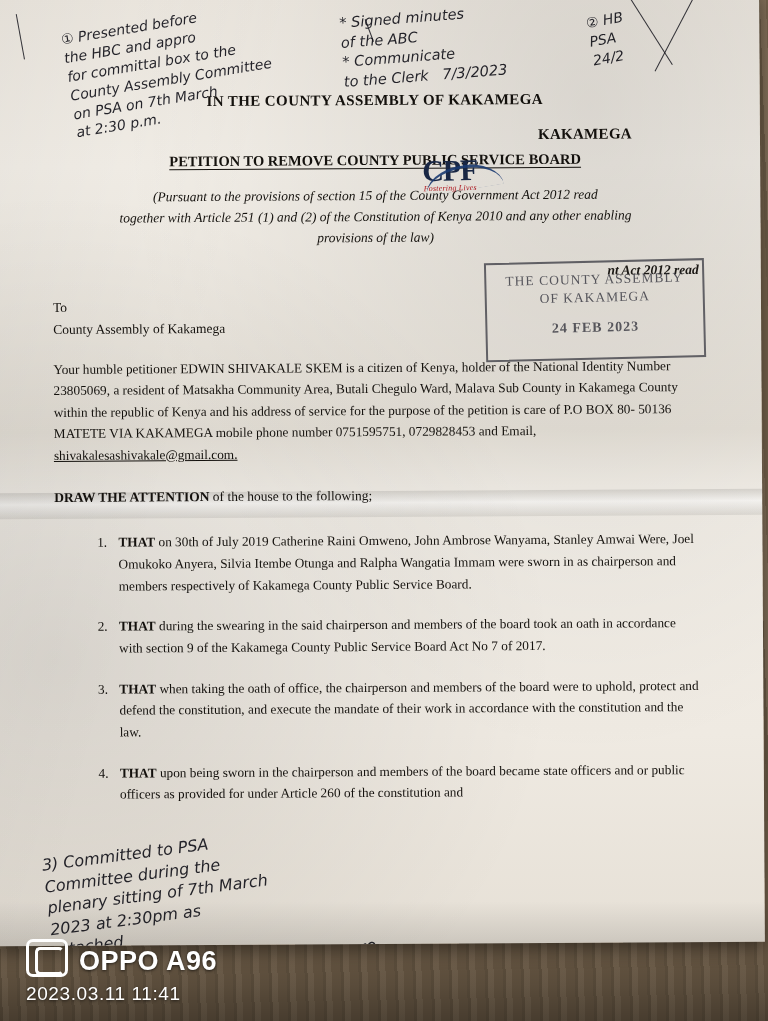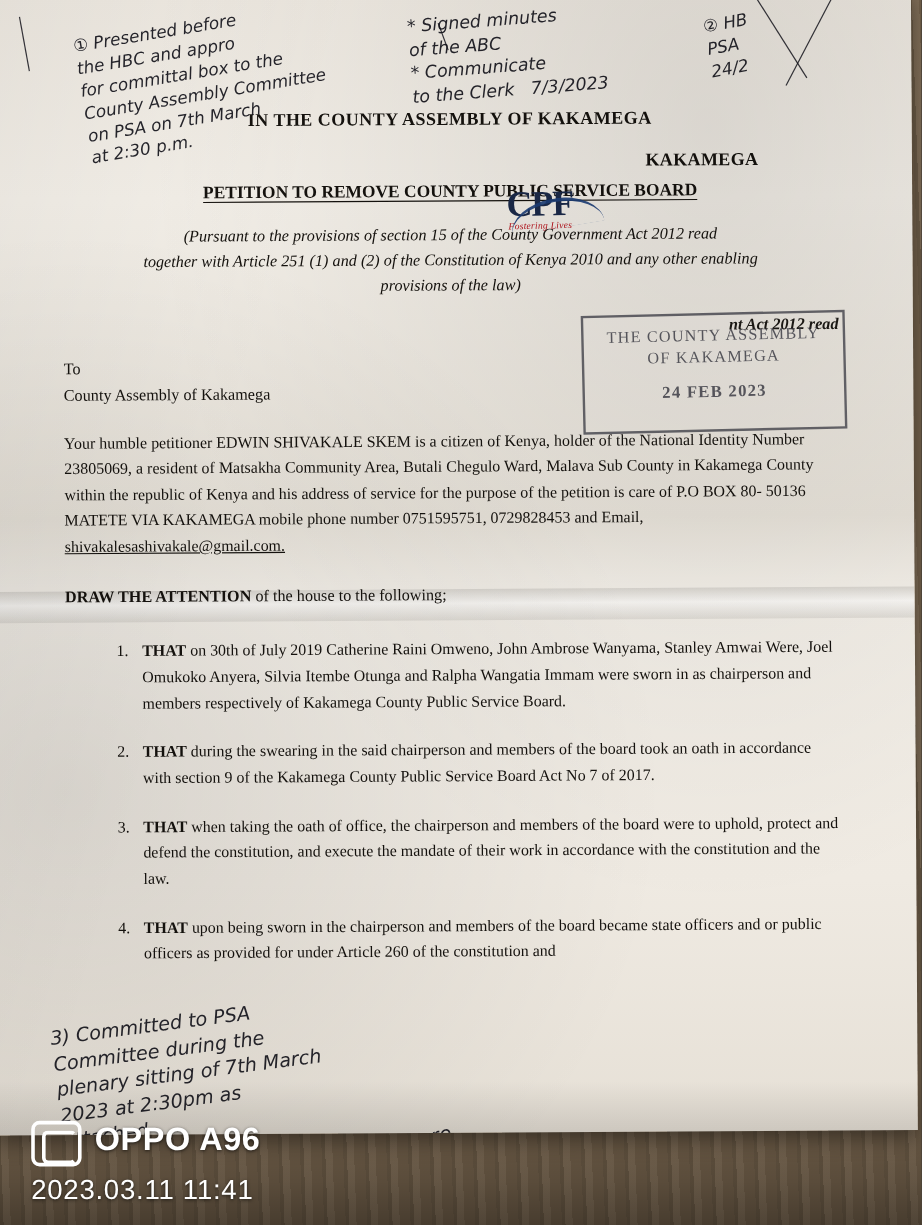--- a/index.html
+++ b/index.html
@@ -263,21 +263,21 @@
   .watermark {
     position: absolute;
     left: 26px;
     bottom: 16px;
     color: #ffffff;
     font-family: "Liberation Sans", sans-serif;
     text-shadow: 0 1px 3px rgba(0,0,0,.65);
   }
   .wm-row {
     display: flex;
-    align-items: flex-start;
+    align-items: flex-end;
     gap: 11px;
     margin-top: 32px;
   }
   .wm-logo {
     width: 42px; height: 38px;
     position: relative;
   }
   .wm-logo .outer {
     position: absolute;
     inset: 0;
@@ -291,21 +291,21 @@
     border: 3px solid #ffffff;
     border-radius: 5px;
     border-right-color: transparent;
   }
   .wm-brand {
     font-size: 27px;
     font-weight: bold;
     letter-spacing: .5px;
   }
   .wm-date {
-    font-size: 23px;
+    font-size: 19px;
     margin-top: 6px;
     letter-spacing: .6px;
   }
 </style>
 </head>
 <body>
 
 <div id="page">
   <div class="desk"></div>
 

